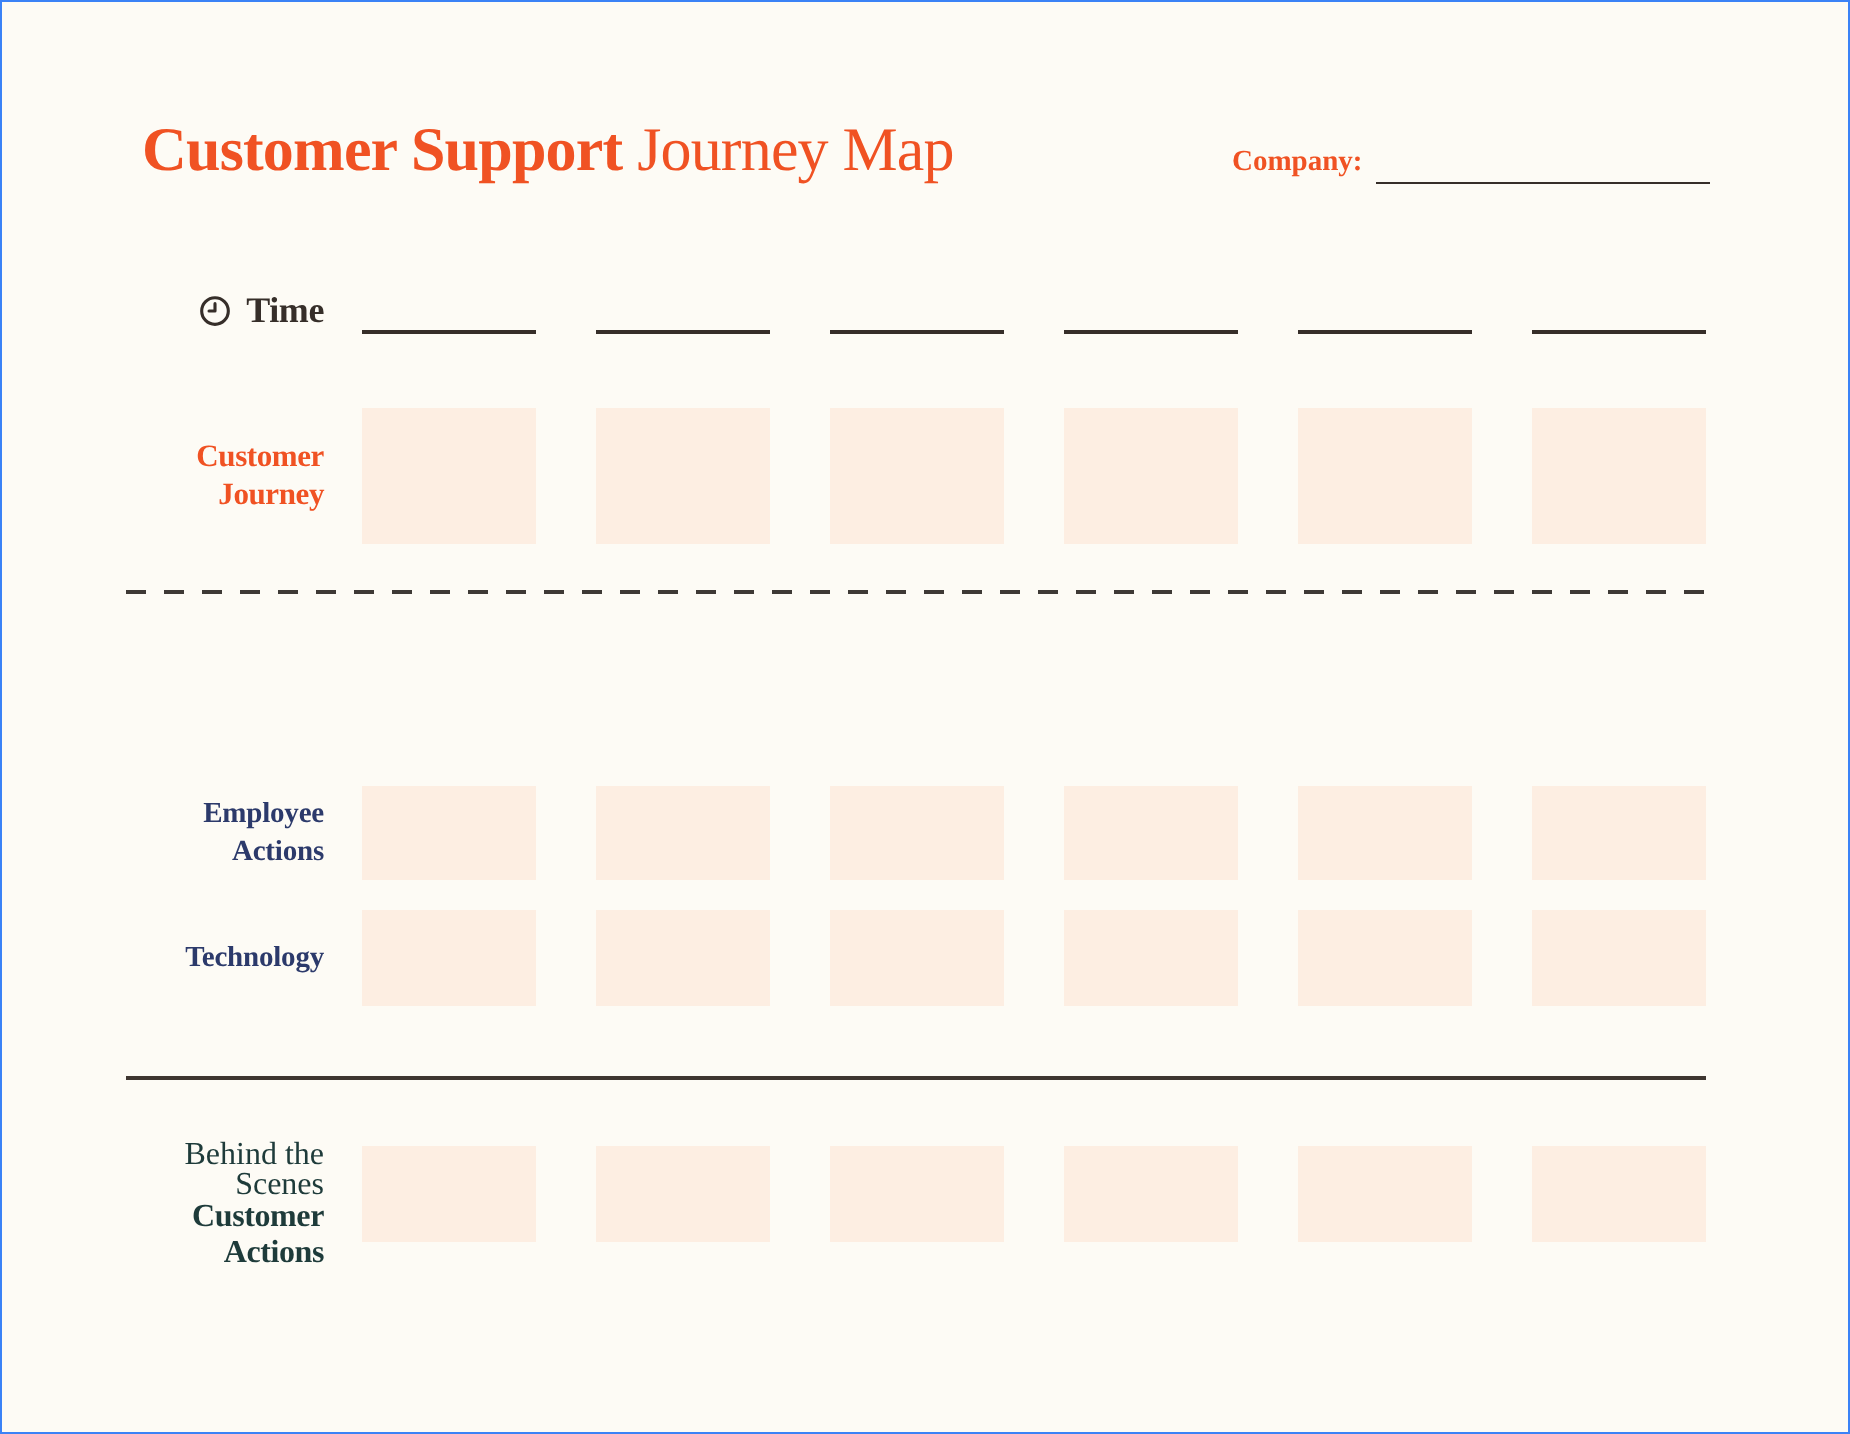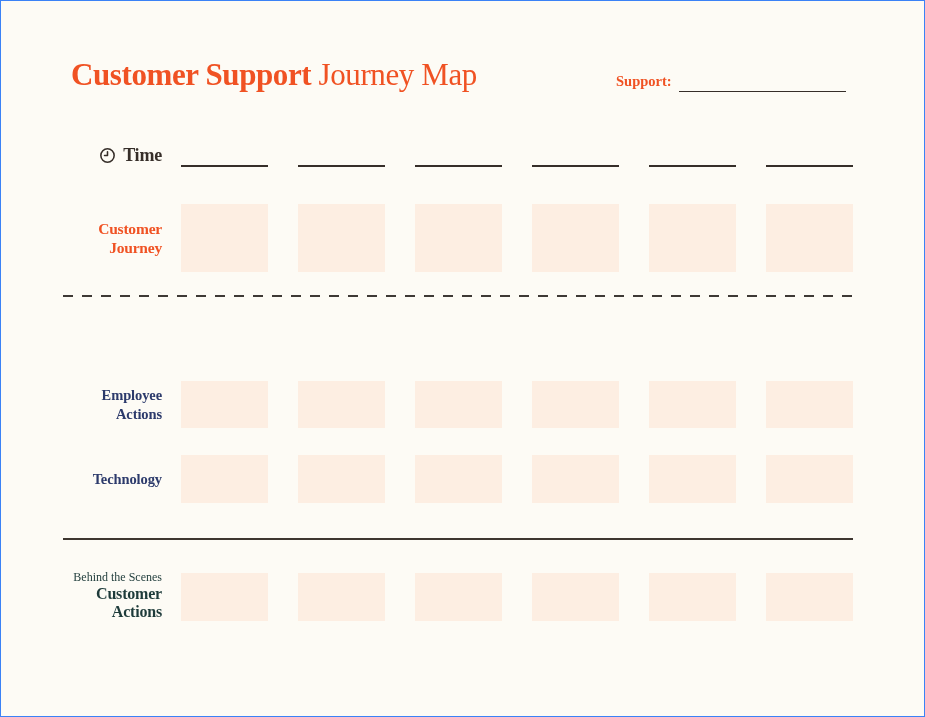--- a/index.html
+++ b/index.html
@@ -67,42 +67,42 @@
   }
   .divider-solid{top:537px;background:#3E3630;}
 
   
   .stageheading{position:absolute;left:0;width:161px;text-align:right;}
   .stage-frontstage{top:329px;}
   .stage-sub{font-size:12.5px;line-height:16px;font-weight:400;color:var(--navy);}
   .stage-title{font-size:17px;line-height:20px;font-weight:700;color:var(--navy);letter-spacing:-0.2px;}
 
   
-  .row-employee{top:380px;height:47px;}
+  .row-employee{top:392px;height:47px;}
   .row-employee .cell{height:47px;}
   .row-technology{top:454px;height:48px;}
   .navy-label div{
     color:var(--navy);font-weight:700;font-size:14.5px;line-height:19px;letter-spacing:-0.1px;
   }
 
   
   .row-backstage{top:572px;height:48px;align-items:flex-start;}
   .backstage-label{margin-top:-3px;}
-  .backstage-label .sub{font-size:12px;line-height:15px;font-weight:400;color:var(--teal);padding-left:44px;}
+  .backstage-label .sub{font-size:16px;line-height:15px;font-weight:400;color:var(--teal);padding-left:44px;}
   .backstage-label .b{font-size:16px;line-height:18px;font-weight:700;color:var(--teal);letter-spacing:-0.2px;}
 </style>
 </head>
 <body>
 
 <div class="page">
 
   <h1 class="title"><span>Customer Support</span> <span class="light">Journey Map</span></h1>
 
   <div class="company">
-    <span class="company-label">Support:</span>
+    <span class="company-label">Company:</span>
     <span class="company-line"></span>
   </div>
 
   <div class="row row-time">
     <div class="rowlabel">
       <div class="time-inner">
         <svg class="clock-icon" width="17" height="17" viewBox="0 0 24 24">
           <circle cx="12" cy="12" r="9.4" fill="none" stroke="currentColor" stroke-width="2.2"></circle>
           <path d="M12 6.8V12H7.8" fill="none" stroke="currentColor" stroke-width="2.2" stroke-linecap="round" stroke-linejoin="round"></path>
         </svg>

